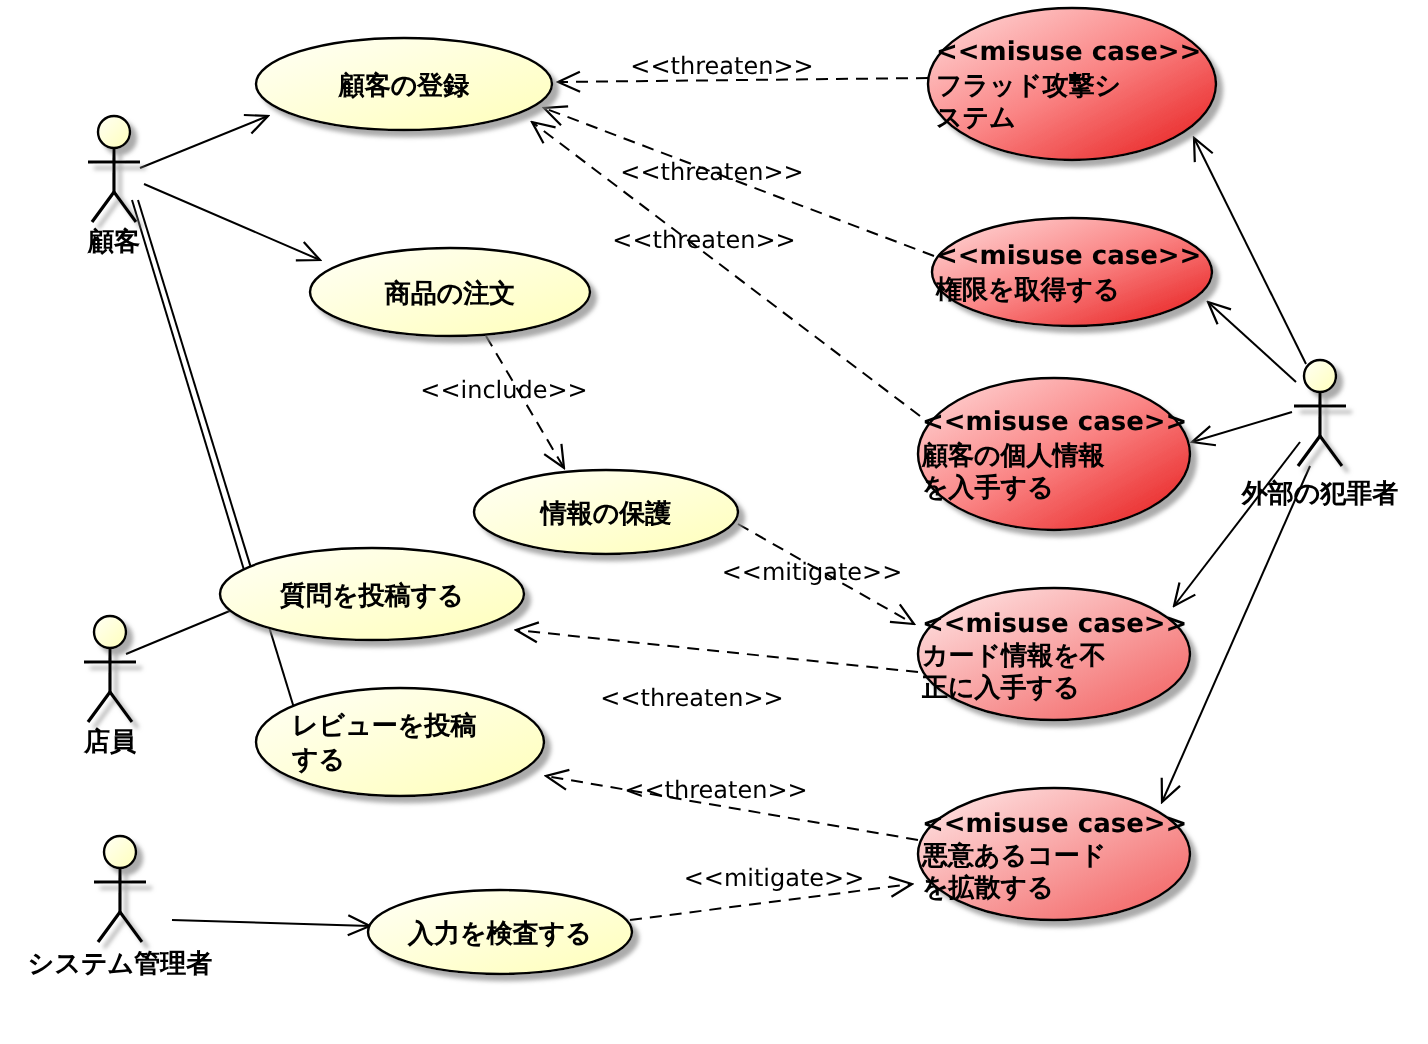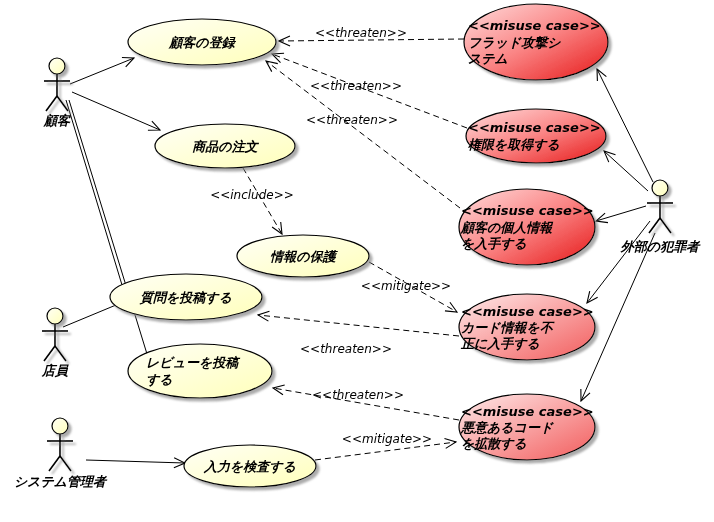--- a/index.html
+++ b/index.html
@@ -1,16 +1,16 @@
 <!DOCTYPE html>
 <html><head>
 <meta charset="utf-8">
 <style>
   html,body{margin:0;padding:0;background:#ffffff;}
-  .stage{position:relative;width:714px;height:522px;background:#ffffff;overflow:hidden;font-style:italic;}
+  .stage{position:relative;width:714px;height:522px;background:#ffffff;overflow:hidden;}
   svg{display:block;}
   text{font-family:"DejaVu Sans","Liberation Sans",sans-serif;fill:#000;}
   .node-label{font-size:13px;font-weight:bold;}
   .stereo{font-size:13px;font-weight:bold;}
   .edge-label{font-size:12px;font-weight:normal;}
   .actor-label{font-size:13px;font-weight:bold;}
   .uc-shape{fill:url(#gradYellow);stroke:#000;stroke-width:1.2;filter:url(#ds);}
   .mu-strong{fill:url(#gradRedStrong);stroke:#000;stroke-width:1.2;filter:url(#ds);}
   .mu-mid{fill:url(#gradRedMid);stroke:#000;stroke-width:1.2;filter:url(#ds);}
   .assoc{stroke:#000;stroke-width:1;fill:none;}

